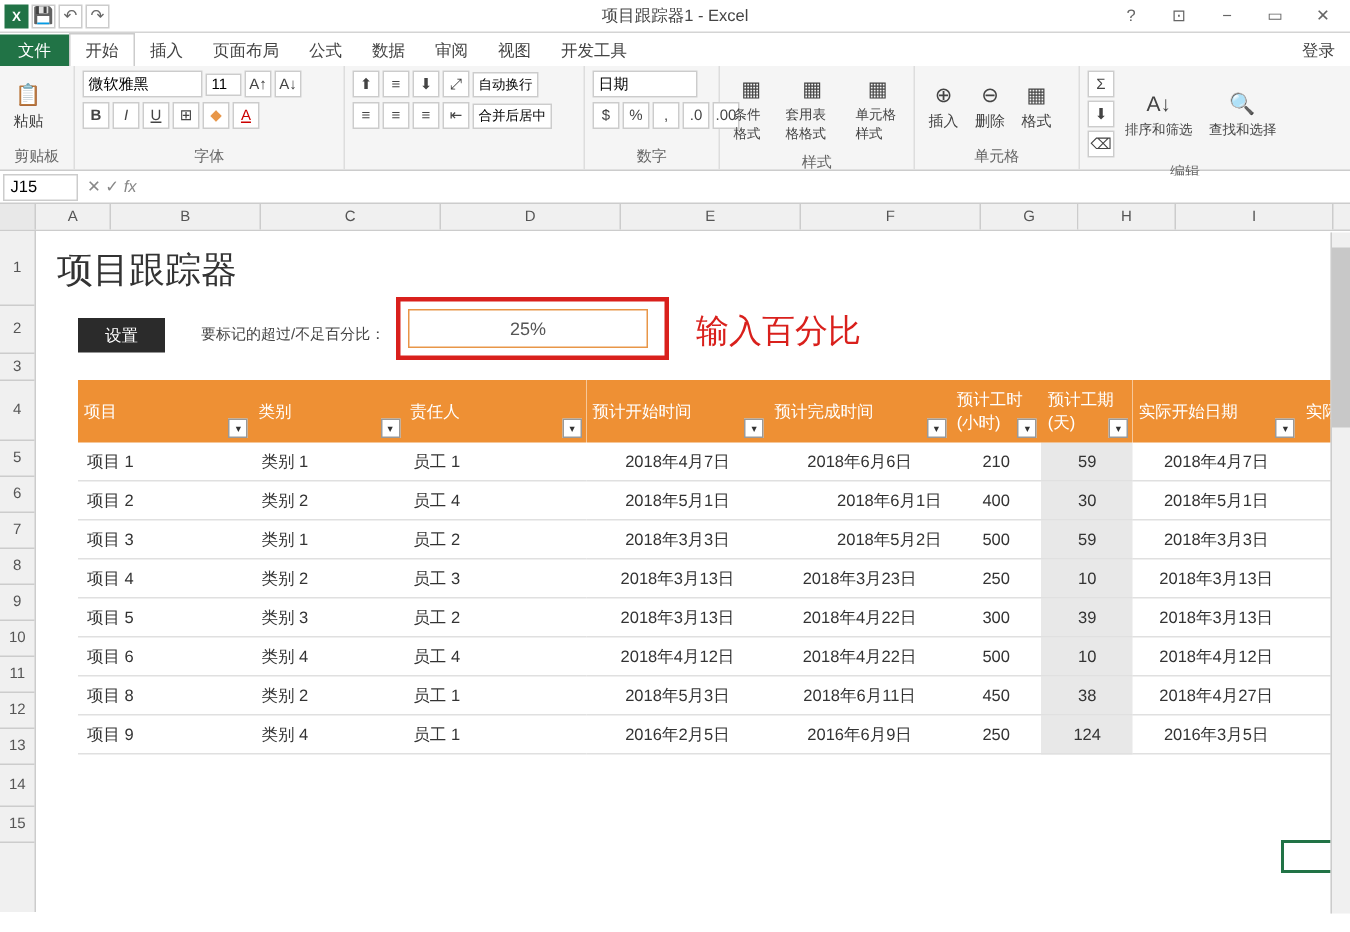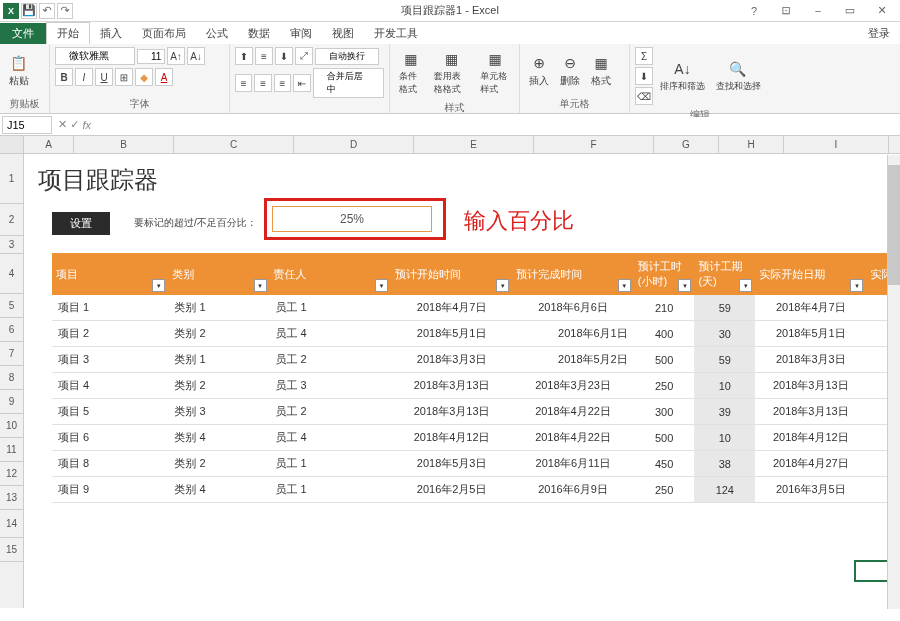--- a/index.html
+++ b/index.html
@@ -24,21 +24,21 @@
 
 .ribbon { height: 70px; background: #f5f5f5; border-bottom: 1px solid #ccc; display: flex; }
 .ribbon-group { border-right: 1px solid #ddd; display: flex; flex-direction: column; }
 .group-content { flex: 1; display: flex; align-items: center; gap: 3px; padding: 3px 5px; }
 .group-label { text-align: center; font-size: 10px; color: #666; padding-bottom: 2px; }
 .big-btn { display: flex; flex-direction: column; align-items: center; gap: 1px; font-size: 10px; color: #444; padding: 2px 4px; }
 .icon-box { width: 20px; height: 20px; display: flex; align-items: center; justify-content: center; font-size: 14px; }
 .small-btns { display: flex; flex-direction: column; gap: 2px; }
 .btn-row { display: flex; gap: 2px; align-items: center; }
 .sq-btn { width: 18px; height: 18px; border: 1px solid #ccc; display: flex; align-items: center; justify-content: center; font-size: 10px; color: #444; background: #fff; }
-.combo { border: 1px solid #ccc; background: #fff; font-size: 10px; padding: 1px 13px; display: flex; align-items: center; }
+.combo { border: 1px solid #ccc; background: #fff; font-size: 10px; padding: 1px 3px; display: flex; align-items: center; }
 
 
 .formula-bar { height: 22px; display: flex; align-items: center; border-bottom: 1px solid #ccc; }
 .name-box { width: 50px; border: 1px solid #ccc; padding: 2px 4px; font-size: 11px; margin: 2px; background: #fff; }
 .fx-area { display: flex; align-items: center; gap: 3px; padding: 0 4px; color: #888; }
 .formula-input { flex: 1; border: none; padding: 2px; font-size: 11px; }
 
 
 .col-headers { display: flex; height: 18px; border-bottom: 1px solid #ccc; background: #f0f0f0; }
 .row-hdr-space { width: 24px; border-right: 1px solid #ccc; background: #e8e8e8; }
@@ -154,20 +154,33 @@
         <div class="combo" style="font-size:9px">自动换行</div>
       </div>
       <div class="btn-row">
         <div class="sq-btn">≡</div>
         <div class="sq-btn">≡</div>
         <div class="sq-btn">≡</div>
         <div class="sq-btn">⇤</div>
         <div class="combo" style="font-size:9px">合并后居中</div>
       </div>
     </div>
+  </div>
+  <div class="ribbon-group" style="width:90px">
+    <div class="group-content" style="flex-direction:column;align-items:flex-start;gap:3px">
+      <div class="combo" style="width:70px">日期</div>
+      <div class="btn-row">
+        <div class="sq-btn">$</div>
+        <div class="sq-btn">%</div>
+        <div class="sq-btn">,</div>
+        <div class="sq-btn">.0</div>
+        <div class="sq-btn">.00</div>
+      </div>
+    </div>
+    <div class="group-label">数字</div>
   </div>
   <div class="ribbon-group" style="width:130px">
     <div class="group-content">
       <div class="big-btn">
           <div class="icon-box">▦</div>
           <span style="font-size:9px">条件格式</span>
         </div>
       <div class="big-btn">
           <div class="icon-box">▦</div>
           <span style="font-size:9px">套用表格格式</span>

